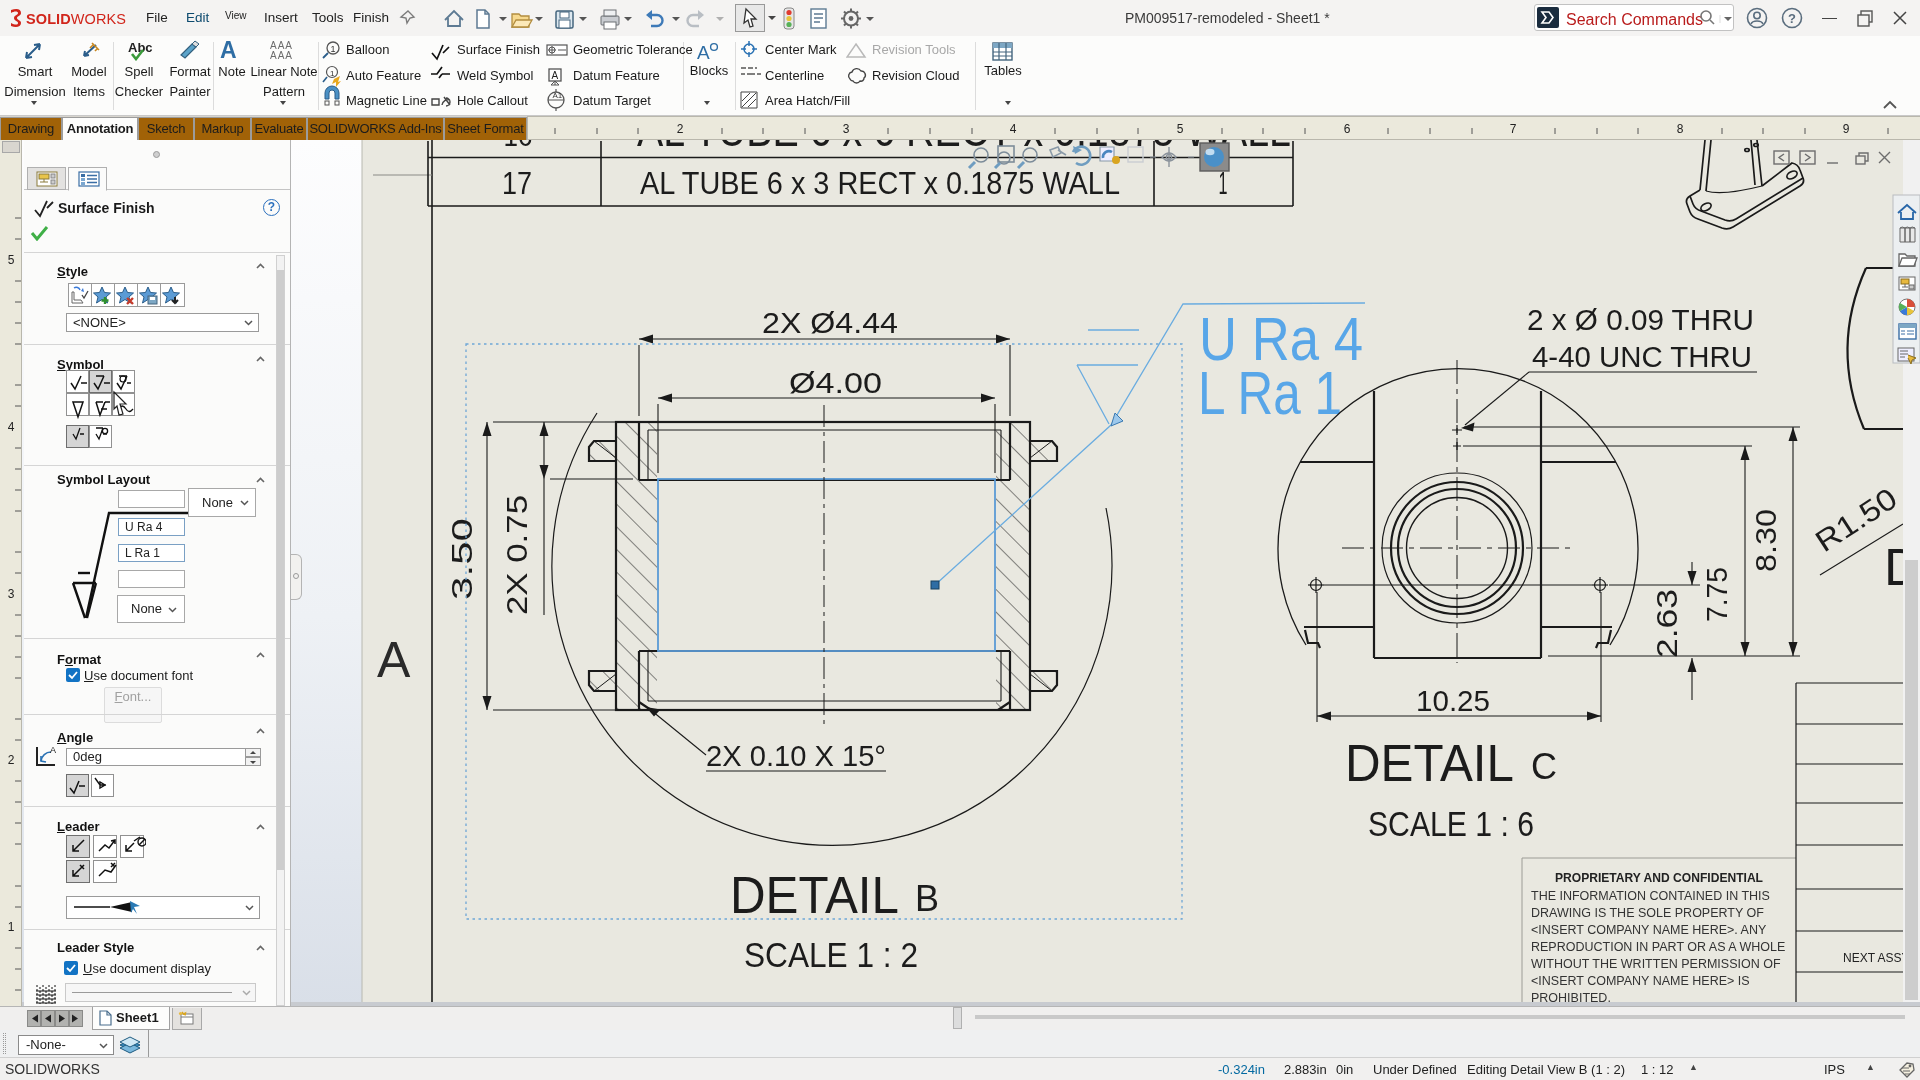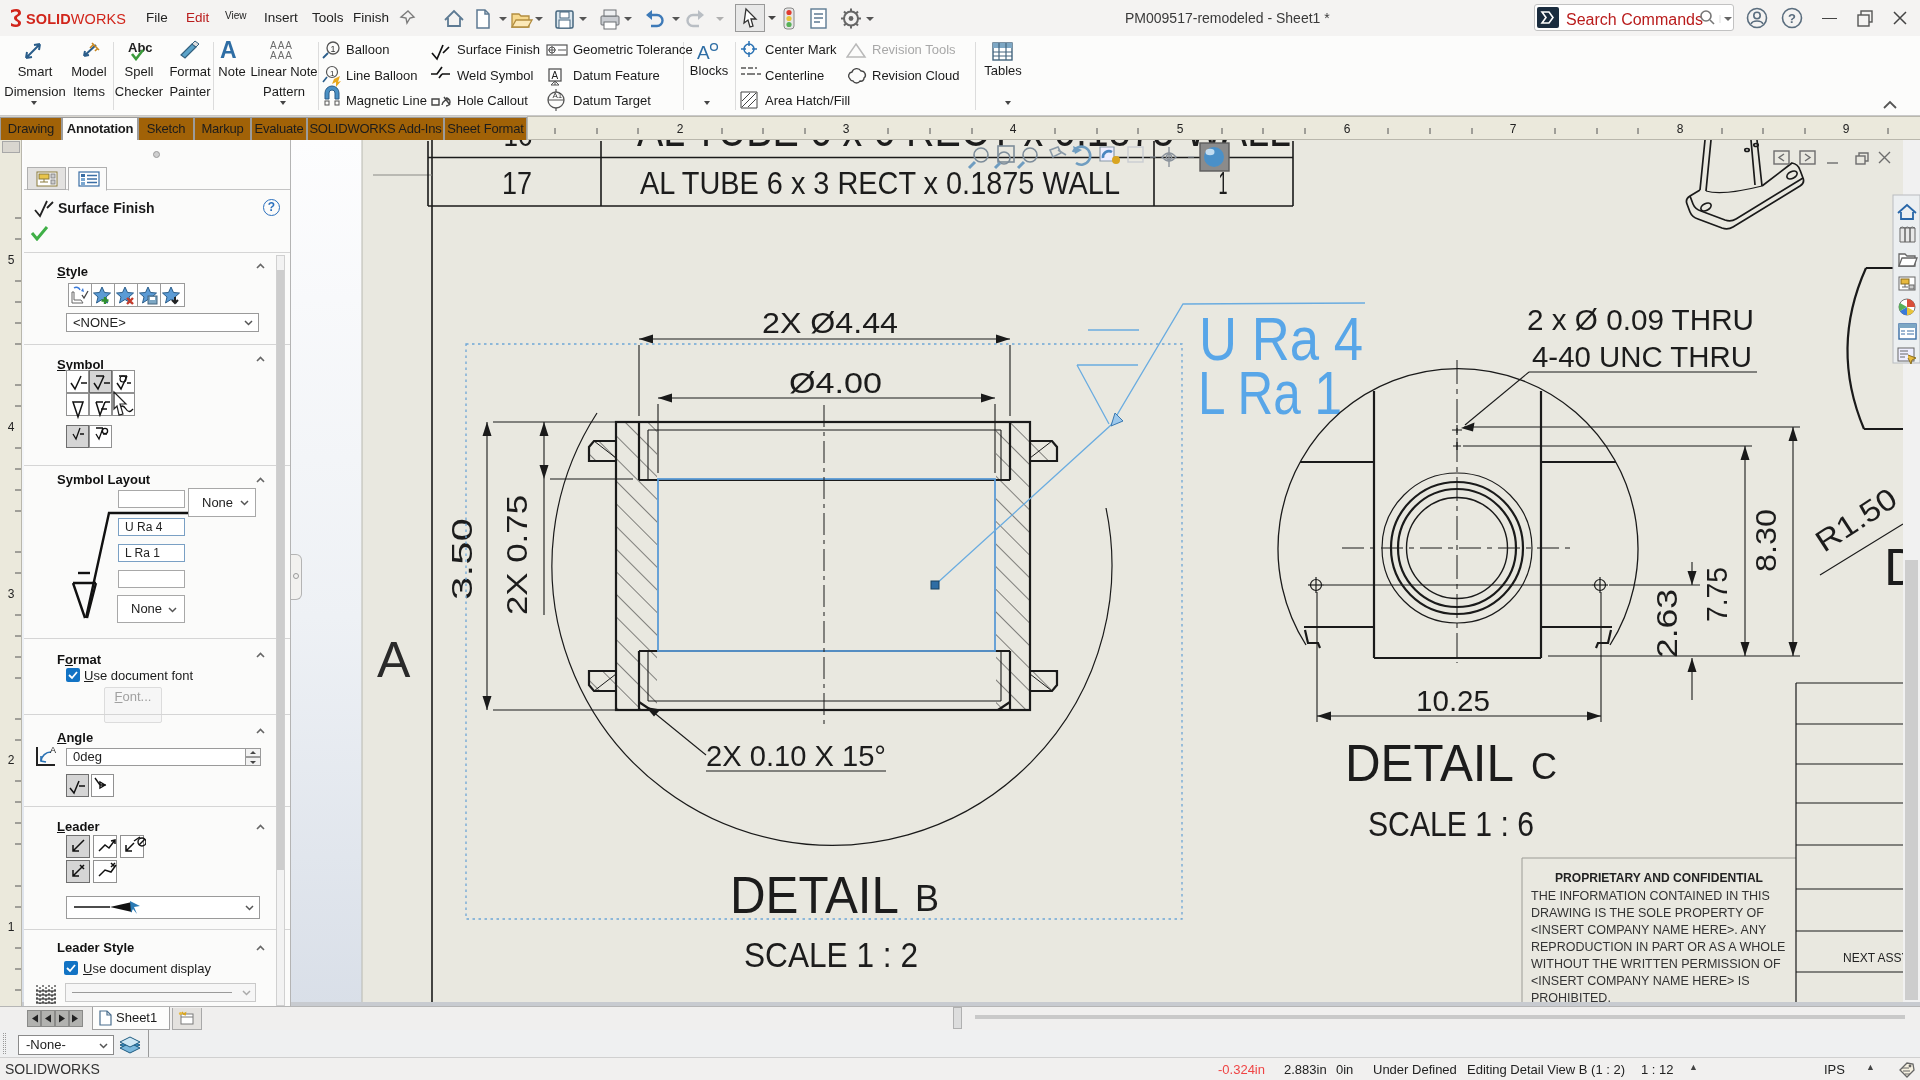--- a/index.html
+++ b/index.html
@@ -17,21 +17,21 @@
 .cbox{position:absolute;width:14px;height:14px;background:#1273c4;border-radius:2px}
 </style></head><body>
 
 
 <div class="abs" style="left:0;top:0;width:1920px;height:36px;background:#f4f3f2"></div>
 <svg class="abs" style="left:8px;top:6px" width="220" height="24" viewBox="0 0 220 24">
  <path d="M3 4 C9 2 13 3 13 7 C13 10 9 10 9 12 C9 14 13 14 13 17 C13 21 8 22 3 20 L3 17 C7 19 10 19 10 17 C10 15 6 15 6 12 C6 9 10 9 10 7 C10 5 6 5 3 7 Z" fill="#d1251b"></path>
  <text x="18" y="17.5" font-size="14.5" font-weight="bold" fill="#d1251b" letter-spacing="0.1">SOLID<tspan font-weight="normal">WORKS</tspan></text>
 </svg>
 <div class="rrow" style="left:146px;top:10px;font-size:13.5px;color:#222">File</div>
-<div class="rrow" style="left:186px;top:10px;font-size:13.5px;color:#b91c1c">Edit</div>
+<div class="rrow" style="left:186px;top:10px;font-size:13.5px;color:#0c4a6e">Edit</div>
 <div class="rrow" style="left:225px;top:10px;font-size:10px;color:#222">View</div>
 <div class="rrow" style="left:264px;top:10px;font-size:13.5px;color:#222">Insert</div>
 <div class="rrow" style="left:312px;top:10px;font-size:13.5px;color:#222">Tools</div>
 <div class="rrow" style="left:353px;top:10px;font-size:13.5px;color:#222">Finish</div>
 <svg class="abs" style="left:398px;top:9px" width="18" height="18" viewBox="0 0 18 18">
     <path d="M10 2 L16 8 L12 9 L9 14 L8 9 L3 8 Z" fill="none" stroke="#7b7b7b" stroke-width="1.4"></path>
   </svg>
 
 <svg class="abs" style="left:440px;top:6px" width="440" height="26" viewBox="0 0 440 26">
 
@@ -153,21 +153,21 @@
     <path d="M6 12 L1 17" stroke="#2a5d8a" stroke-width="1.8"></path>
  <circle cx="10" cy="31" r="5.5" fill="none" stroke="#555" stroke-width="1.2"></circle>
     <text x="8" y="34.5" font-size="8" fill="#333">1</text>
     <path d="M5 36 L1 41" stroke="#2a5d8a" stroke-width="1.6"></path>
     <path d="M12 38 l6 -3 -2 6 3 -1 -5 6 0 -5 -4 2 z" fill="#e8a81e"></path>
  <path d="M3 52 a7 7 0 0 1 14 0 v6 h-4 v-6 a3 3 0 0 0 -6 0 v6 h-4 z" fill="#4a90c4" stroke="#2a5d8a"></path>
     <rect x="3" y="60" width="4" height="4" fill="none" stroke="#555"></rect>
     <rect x="13" y="60" width="4" height="4" fill="none" stroke="#555"></rect>
 </svg>
 <div class="rrow" style="left:346px;top:42px">Balloon</div>
-<div class="rrow" style="left:346px;top:68px">Line Balloon</div>
+<div class="rrow" style="left:346px;top:68px">Auto Feature</div>
 <div class="rrow" style="left:346px;top:93px">Magnetic Line</div>
 
 <svg class="abs" style="left:430px;top:41px" width="22" height="70" viewBox="0 0 22 70">
  <path d="M2 12 l5 6 6 -14 m0 8 6 -6" fill="none" stroke="#111" stroke-width="1.7"></path>
  <path d="M1 33 l6 0 5 -7 m0 7 l8 0 m-8 0 l-3 4" fill="none" stroke="#111" stroke-width="1.7"></path>
  <path d="M2 58 h7 v6 h-7 z M12 64 a6 6 0 0 1 8 -5 m-4 -2 a4 4 0 0 1 0 8 m-2 -9 l6 8" fill="none" stroke="#444" stroke-width="1.4"></path>
 </svg>
 <div class="rrow" style="left:457px;top:42px">Surface Finish</div>
 <div class="rrow" style="left:457px;top:68px">Weld Symbol</div>
 <div class="rrow" style="left:457px;top:93px">Hole Callout</div>
@@ -839,21 +839,21 @@
       <path d="M24 4.5 l-6 4 6 4 z"></path>
       <path d="M32 4.5 l6 4 -6 4 z"></path>
       <path d="M45 4.5 l6 4 -6 4 z M52 4.5 v8"></path>
     </g>
 </svg>
 <div class="abs" style="left:92px;top:1007px;width:78px;height:23px;background:#fdfdfc;border:1px solid #a0a0a0;border-top:none"></div>
 <svg class="abs" style="left:98px;top:1010px" width="14" height="16" viewBox="0 0 14 16">
     <path d="M2 1 h7 l4 4 v10 h-11 z" fill="#fff" stroke="#4a6e8e" stroke-width="1.2"></path>
     <path d="M9 1 v4 h4" fill="none" stroke="#4a6e8e" stroke-width="1.2"></path>
   </svg>
-<div class="rrow" style="left:116px;top:1010px;font-size:13px;font-weight:normal;color:#1a1a1a">Sheet1</div>
+<div class="rrow" style="left:116px;top:1010px;font-size:13px;font-weight:bold;color:#1a1a1a">Sheet1</div>
 <div class="abs" style="left:172px;top:1008px;width:30px;height:22px;background:#e4e2df;border:1px solid #a8a8a8;border-top:none"></div>
 <svg class="abs" style="left:178px;top:1011px" width="18" height="16" viewBox="0 0 18 16">
     <rect x="3" y="3" width="12" height="10" fill="#fff" stroke="#7a7a7a"></rect>
     <path d="M3 6 h12" stroke="#7a7a7a"></path>
     <path d="M4 1 l1.5 2 2 -1 -0.5 2.5" fill="none" stroke="#d9a520" stroke-width="1.4"></path>
     <circle cx="2.5" cy="2.5" r="1.6" fill="#e8b93e"></circle>
   </svg>
 <div class="abs" style="left:953px;top:1007px;width:9px;height:22px;background:#dddddd;border:1px solid #b0b0b0"></div>
 <div class="abs" style="left:975px;top:1015px;width:930px;height:4px;background:#c9c9c9"></div>
 <div class="abs" style="left:0;top:1030px;width:1920px;height:27px;background:#eff0f1"></div>
@@ -862,21 +862,21 @@
 <svg class="chv" style="left:99px;top:1041px" viewBox="0 0 9 9">
     <path d="M1 3 L4.5 6.5 L8 3" fill="none" stroke="#555" stroke-width="1.5"></path>
   </svg>
 <div class="abs" style="left:148px;top:1030px;width:1px;height:27px;background:#9a9a9a"></div><svg class="abs" style="left:119px;top:1036px" width="22" height="18" viewBox="0 0 22 18">
     <path d="M1 9 l10 -5 10 5 -10 5 z" fill="#3a8fc4" stroke="#1d5a80"></path>
     <path d="M1 12 l10 -5 10 5 -10 5 z" fill="#7ab8dd" stroke="#1d5a80"></path>
     <path d="M1 6 l10 -5 10 5 -10 5 z" fill="#d0e8f5" stroke="#1d5a80"></path>
   </svg>
 <div class="abs" style="left:0;top:1057px;width:1920px;height:23px;background:#f1f0ef;border-top:1px solid #d0d0d0"></div>
 <div class="rrow" style="left:5px;top:1061px;font-size:14px;color:#333">SOLIDWORKS</div>
-<div class="rrow" style="left:1218px;top:1062px;font-size:13px;color:#ef4444">-0.324in</div>
+<div class="rrow" style="left:1218px;top:1062px;font-size:13px;color:#0369a1">-0.324in</div>
 <div class="rrow" style="left:1284px;top:1062px;font-size:13px;color:#222">2.883in</div>
 <div class="rrow" style="left:1336px;top:1062px;font-size:13px;color:#222">0in</div>
 <div class="rrow" style="left:1373px;top:1062px;font-size:13px;color:#222">Under Defined</div>
 <div class="rrow" style="left:1467px;top:1062px;font-size:13px;color:#222">Editing Detail View B (1 : 2)</div>
 <div class="rrow" style="left:1641px;top:1062px;font-size:13px;color:#222">1 : 12</div>
 <div class="rrow" style="left:1689px;top:1062px;font-size:9px;color:#444">▲</div>
 <div class="rrow" style="left:1824px;top:1062px;font-size:13px;color:#222">IPS</div>
 <div class="rrow" style="left:1866px;top:1062px;font-size:9px;color:#444">▲</div>
 <svg class="abs" style="left:1898px;top:1060px" width="18" height="18" viewBox="0 0 18 18">
     <path d="M2 10 L9 3 l6 1 1 6 -7 7 z" fill="#f5f0e0" stroke="#666" stroke-width="1.3"></path>

